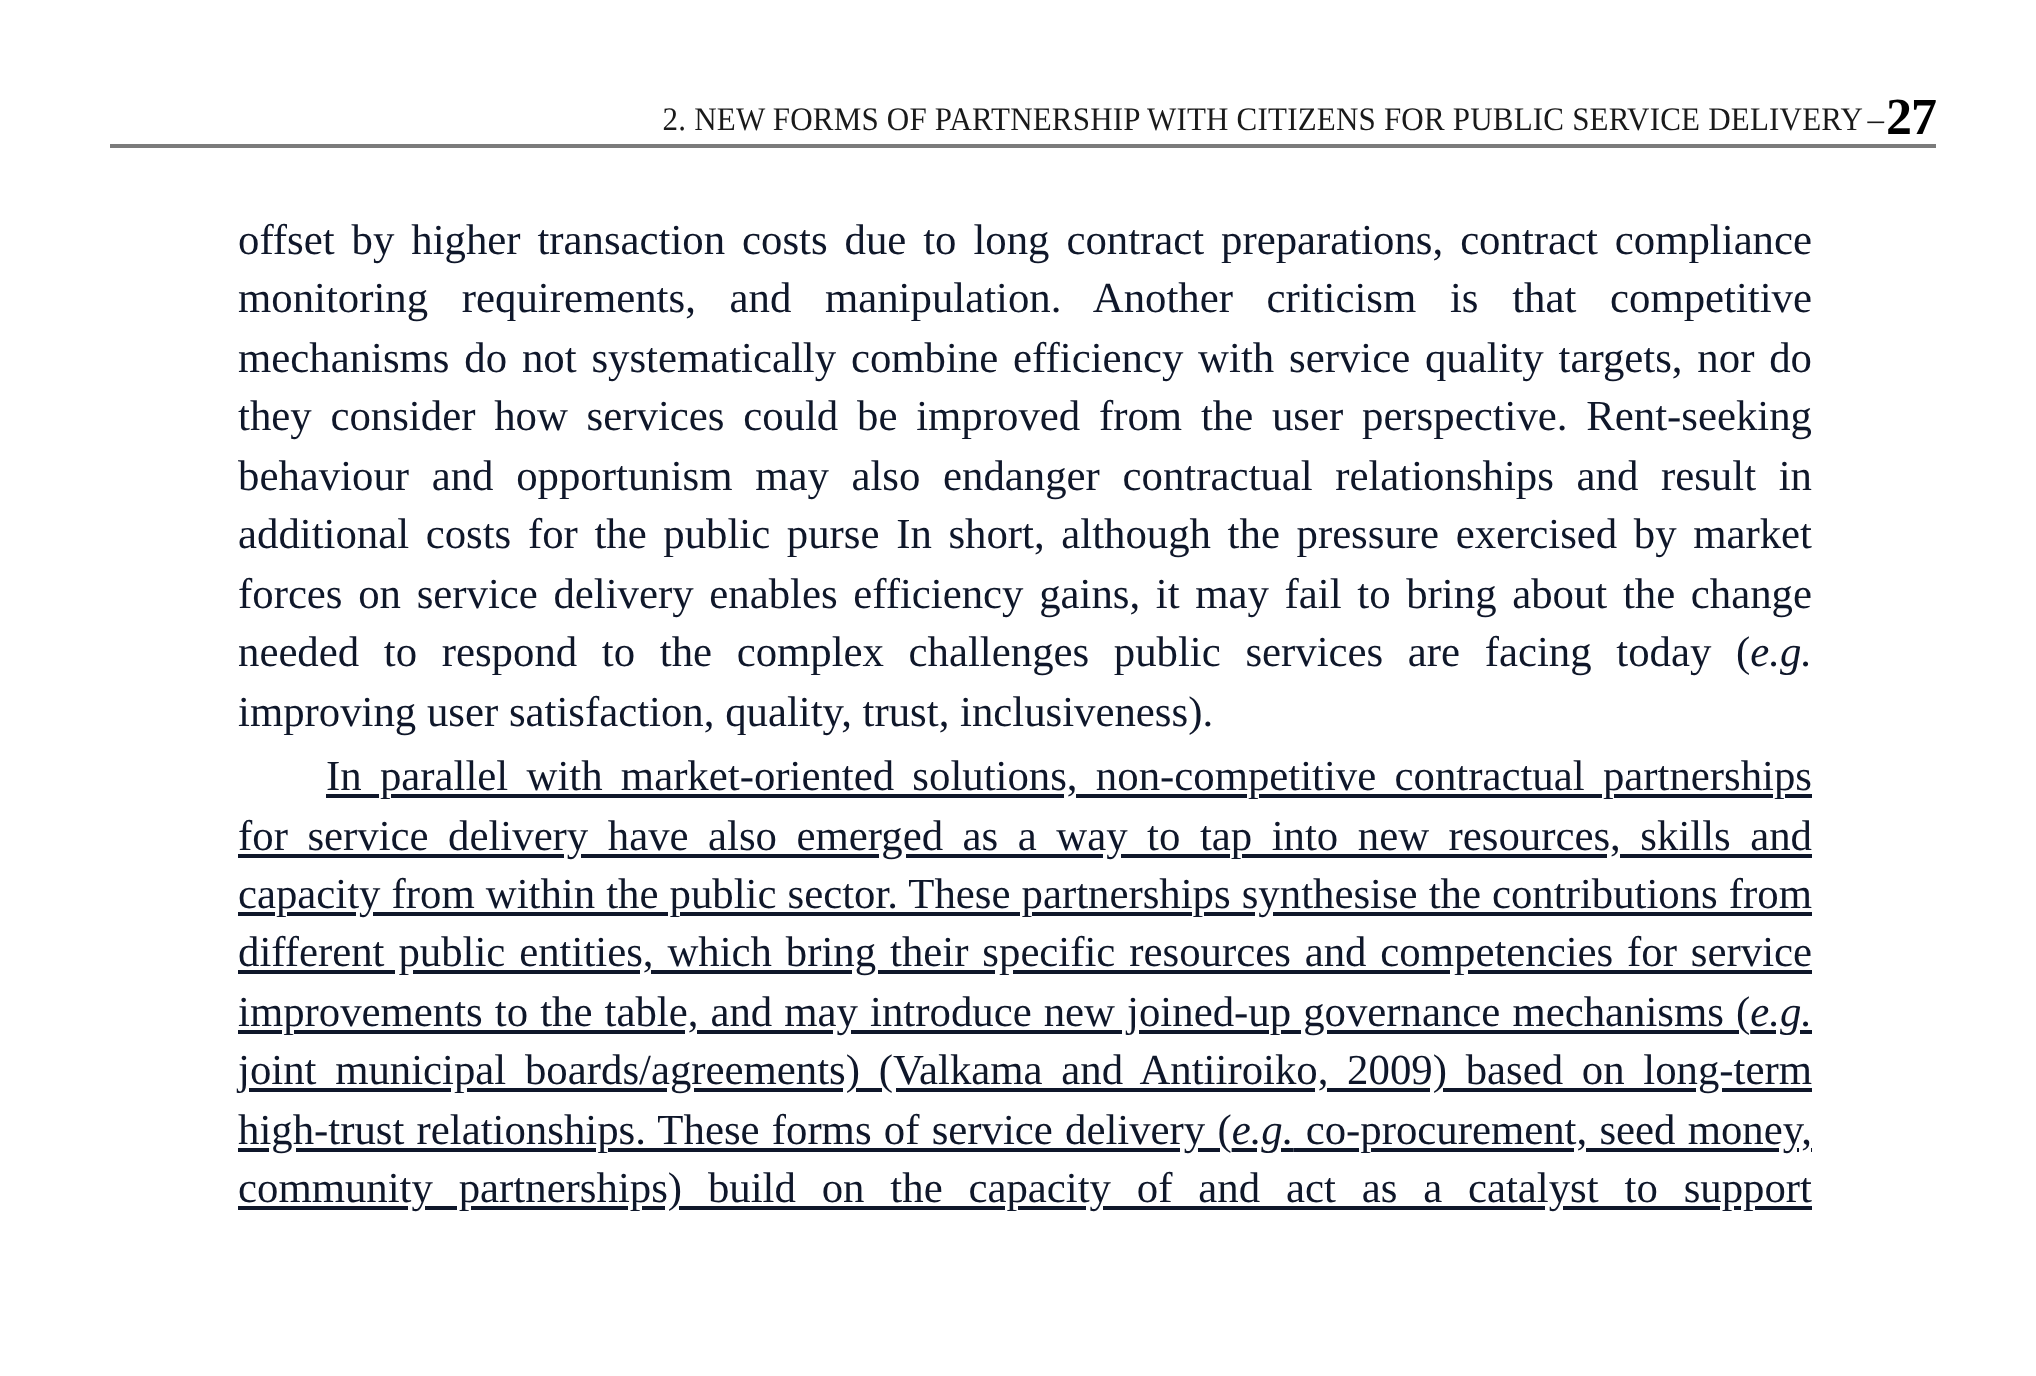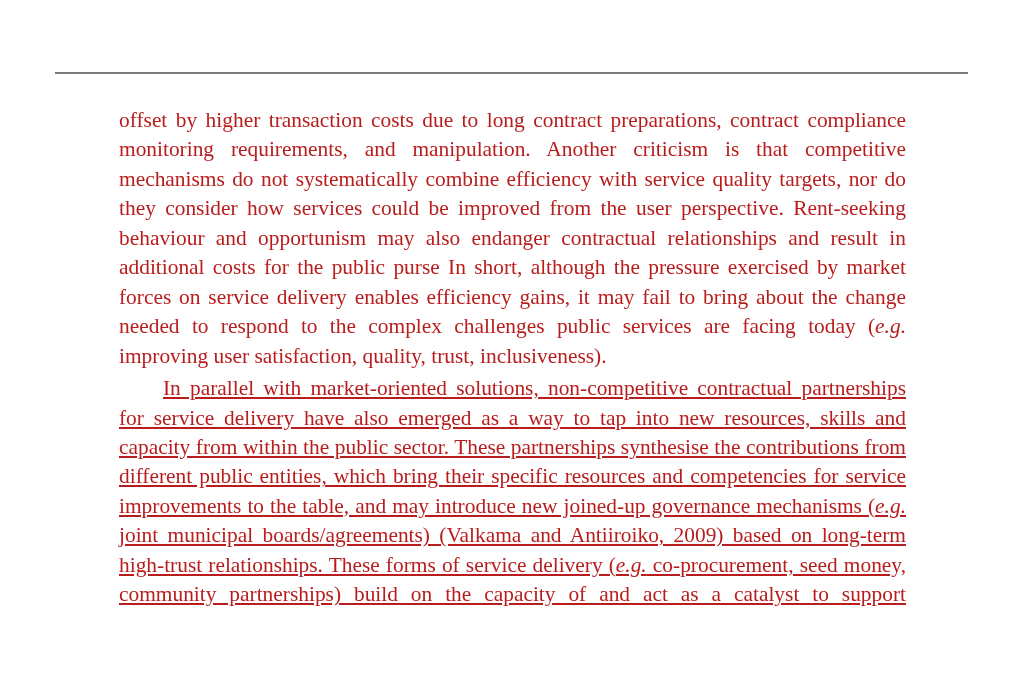--- a/index.html
+++ b/index.html
@@ -77,41 +77,44 @@
     top: 106px;
     width: 787px;
   }
 
   p.body-par {
     margin: 0;
     font-size: 21.4px;
     line-height: 29.45px;
     text-align: justify;
     text-justify: inter-word;
-    color: #b91c1c;
+    color: #0f172a;
     hyphens: none;
   }
   p.body-par.indented {
     text-indent: 44px;
     margin-top: 3px;
     text-decoration: underline;
   }
   
   p.body-par.continues {
     text-align-last: justify;
   }
   em.it {
     font-style: italic;
   }
 </style>
 </head>
 <body>
 
 <div class="page">
 
+  <div class="running-header">
+    <span class="header-title">2. NEW FORMS OF PARTNERSHIP WITH CITIZENS FOR PUBLIC SERVICE DELIVERY</span><span class="header-sep">–</span><span class="header-pageno">27</span>
+  </div>
   <div class="header-rule"></div>
 
   <div class="text-column">
     <p class="body-par" id="par-1">offset by higher transaction costs due to long contract preparations, contract compliance monitoring requirements, and manipulation. Another criticism is that competitive mechanisms do not systematically combine efficiency with service quality targets, nor do they consider how services could be improved from the user perspective. Rent-seeking behaviour and opportunism may also endanger contractual relationships and result in additional costs for the public purse In short, although the pressure exercised by market forces on service delivery enables efficiency gains, it may fail to bring about the change needed to respond to the complex challenges public services are facing today (<em class="it">e.g.</em> improving user satisfaction, quality, trust, inclusiveness).</p>
     <p class="body-par indented continues" id="par-2">In parallel with market-oriented solutions, non-competitive contractual partnerships for service delivery have also emerged as a way to tap into new resources, skills and capacity from within the public sector. These partnerships synthesise the contributions from different public entities, which bring their specific resources and competencies for service improvements to the table, and may introduce new joined-up governance mechanisms (<em class="it">e.g.</em> joint municipal boards/agreements) (Valkama and Antiiroiko, 2009) based on long-term high-trust relationships. These forms of service delivery (<em class="it">e.g.</em> co-procurement, seed money, community partnerships) build on the capacity of and act as a catalyst to support</p>
   </div>
 
 </div>
 
 </body></html>

